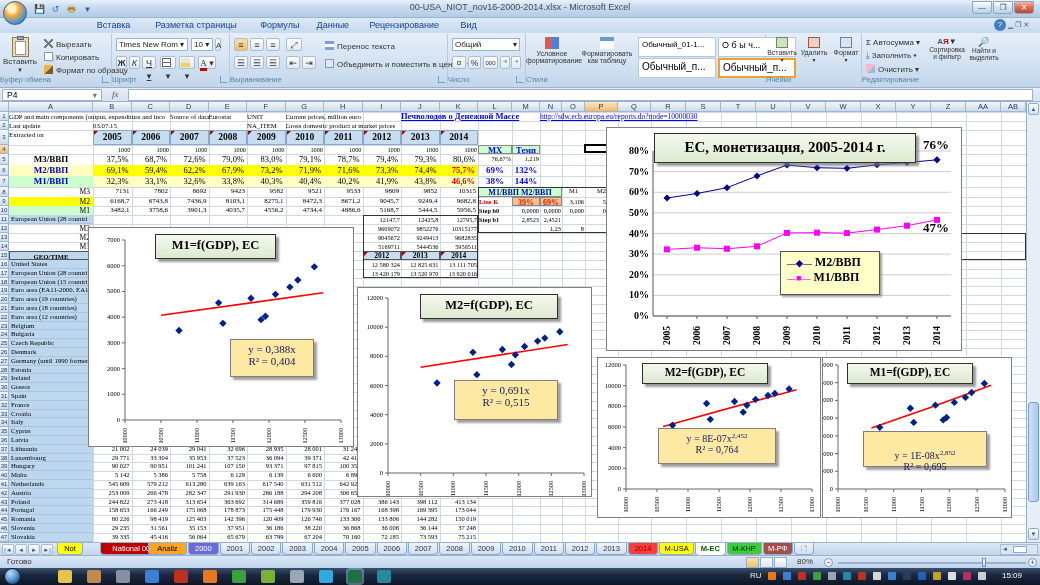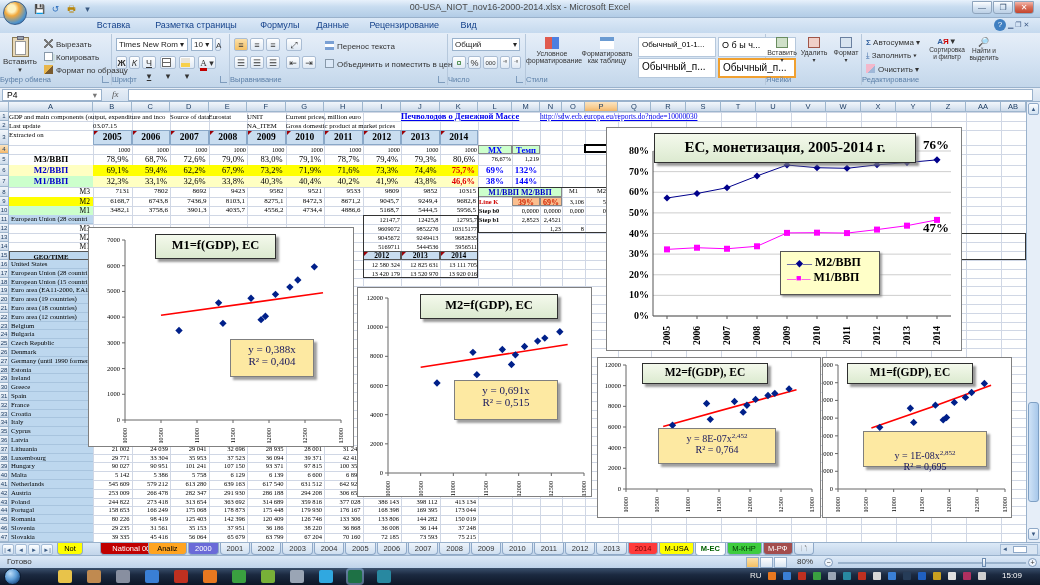--- a/index.html
+++ b/index.html
@@ -448,21 +448,21 @@
       <div class="cell tinynum" style="left: 208.5px; top: 43px; width: 38.5px; height: 9px;">1000</div>
       <div class="cell tinynum" style="left: 247px; top: 43px; width: 38.5px; height: 9px;">1000</div>
       <div class="cell tinynum" style="left: 285.5px; top: 43px; width: 38.5px; height: 9px;">1000</div>
       <div class="cell tinynum" style="left: 324px; top: 43px; width: 38.5px; height: 9px;">1000</div>
       <div class="cell tinynum" style="left: 362.5px; top: 43px; width: 38.5px; height: 9px;">1000</div>
       <div class="cell tinynum" style="left: 401px; top: 43px; width: 38.5px; height: 9px;">1000</div>
       <div class="cell tinynum" style="left: 439.5px; top: 43px; width: 38.5px; height: 9px;">1000</div>
       <div class="cell mxhdr" style="left: 478px; top: 43px; width: 34px; height: 9px;">МХ</div>
       <div class="cell mxhdr" style="left: 512px; top: 43px; width: 28px; height: 9px;">Темп</div>
       <div class="cell rowlab" style="left: 9px; top: 52px; width: 84px; height: 28px;">М3/ВВП</div>
-      <div class="cell pct" style="left: 93px; top: 52px; width: 38.5px; height: 11px;">78,9%</div>
+      <div class="cell pct" style="left: 93px; top: 52px; width: 38.5px; height: 11px;">37,5%</div>
       <div class="cell pct" style="left: 131.5px; top: 52px; width: 38.5px; height: 11px;">68,7%</div>
       <div class="cell pct" style="left: 170px; top: 52px; width: 38.5px; height: 11px;">72,6%</div>
       <div class="cell pct" style="left: 208.5px; top: 52px; width: 38.5px; height: 11px;">79,0%</div>
       <div class="cell pct" style="left: 247px; top: 52px; width: 38.5px; height: 11px;">83,0%</div>
       <div class="cell pct" style="left: 285.5px; top: 52px; width: 38.5px; height: 11px;">79,1%</div>
       <div class="cell pct" style="left: 324px; top: 52px; width: 38.5px; height: 11px;">78,7%</div>
       <div class="cell pct" style="left: 362.5px; top: 52px; width: 38.5px; height: 19px;">79,4%</div>
       <div class="cell pct" style="left: 401px; top: 52px; width: 38.5px; height: 11px;">79,3%</div>
       <div class="cell pct" style="left: 439.5px; top: 52px; width: 38.5px; height: 11px;">80,6%</div>
       <div class="cell tinynum" style="left: 478px; top: 52px; width: 34px; height: 11px;">76,67%</div>

